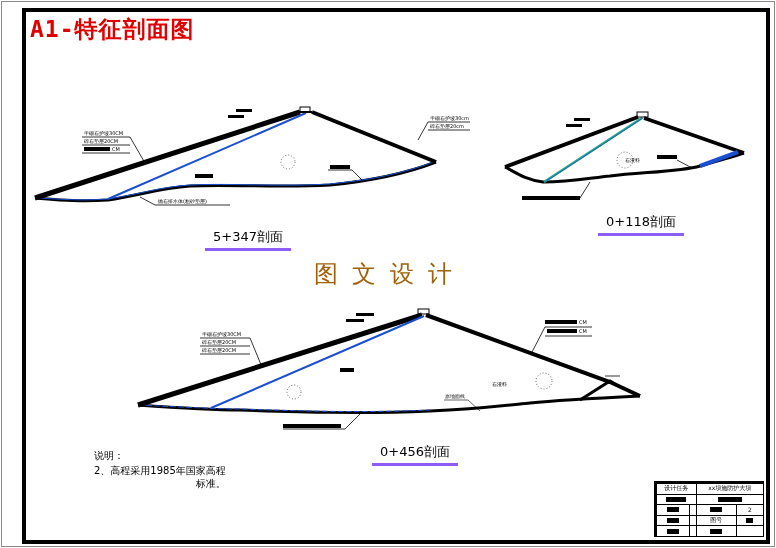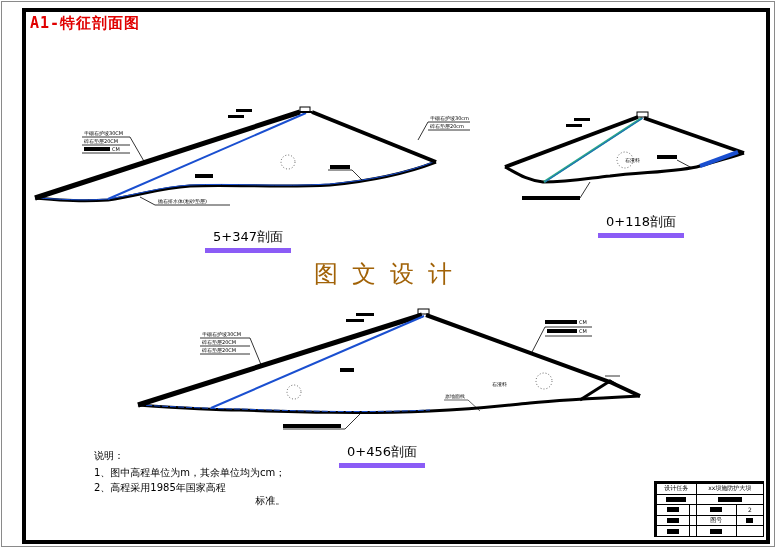--- a/index.html
+++ b/index.html
@@ -1,21 +1,21 @@
 <!DOCTYPE html>
 <html><head>
 <meta charset="utf-8">
 <style>
   html, body { margin: 0; padding: 0; background: #ffffff; }
   body { width: 776px; height: 548px; position: relative; overflow: hidden; font-family: "DejaVu Sans", sans-serif; }
   .outer { position: absolute; left: 1px; top: 1px; width: 772px; height: 544px; border: 1px solid #8a8a8a; }
   .frame { position: absolute; left: 22px; top: 8px; width: 740px; height: 528px; border: 4px solid #000; }
-  .title { position: absolute; left: 30px; top: 14px; color: #e00000; font-family: "DejaVu Sans Mono", monospace; font-weight: bold; font-size: 15px; letter-spacing: 1px; }
+  .title { position: absolute; left: 30px; top: 14px; color: #e00000; font-family: "DejaVu Sans Mono", monospace; font-weight: bold; font-size: 23px; letter-spacing: 1px; }
   svg.drawing { position: absolute; left: 0; top: 0; }
-  .sec-label { position: absolute; font-size: 13px; color: #000; font-family: "DejaVu Sans", sans-serif; padding: 0 8px 2px 8px; border-bottom: 5px solid #8b5cf6; }
+  .sec-label { position: absolute; font-size: 13px; color: #000; font-family: "DejaVu Sans", sans-serif; padding: 0 8px 2px 8px; border-bottom: 3px solid #8b5cf6; }
   .center-title { position: absolute; left: 314px; top: 258px; font-family: "DejaVu Serif", serif; font-size: 24px; letter-spacing: 14px; color: #a16207; }
   .notes { position: absolute; left: 70px; top: 447px; font-size: 10px; line-height: 17px; color: #000; }
   .notes div { white-space: nowrap; margin-left: 24px; }
   .tb { position: absolute; left: 654px; top: 481px; width: 108px; height: 54px; border-left: 2px solid #000; border-top: 2px solid #000; font-size: 6px; }
   .tb table { border-collapse: collapse; width: 100%; height: 100%; }
   .tb td { border: 1px solid #000; padding: 0 1px; height: 9px; text-align: center; white-space: nowrap; overflow: hidden; }
   .blk { display: inline-block; background: #000; height: 5px; }
   .ann { font-family: "DejaVu Sans", sans-serif; font-size: 5px; fill: #000; }
 </style>
 </head>
@@ -118,27 +118,26 @@
     <rect x="283" y="424" width="58" height="4" fill="#000"></rect>
     <line x1="283" y1="429" x2="345" y2="429" stroke="#000" stroke-width="0.8"></line>
     <line x1="345" y1="429" x2="360" y2="414" stroke="#000" stroke-width="0.8"></line>
     <rect x="356" y="313" width="18" height="3" fill="#000"></rect>
     <rect x="346" y="319" width="18" height="3" fill="#000"></rect>
   </g>
 </svg>
 
 <div class="sec-label" style="left:205px; top:228px;">5+347剖面</div>
 <div class="sec-label" style="left:598px; top:213px;">0+118剖面</div>
-<div class="sec-label" style="left:339px; top:443px;">0+456剖面</div>
+<div class="sec-label" style="left:372px; top:443px;">0+456剖面</div>
 
 <div class="center-title">图文设计</div>
 
 <div class="notes">
   <div>说明：</div>
-  <div>1、图中高程单位为m，其余单位均为cm；</div>
   <div style="line-height:13px;">2、高程采用1985年国家高程</div>
   <div style="line-height:13px;text-align:right;">标准。</div>
 </div>
 
 <div class="tb">
   <table>
     <tbody>
         <tr>
       <td colspan="2">设计任务</td>
       <td colspan="2">xx坝施防护大坝</td>

